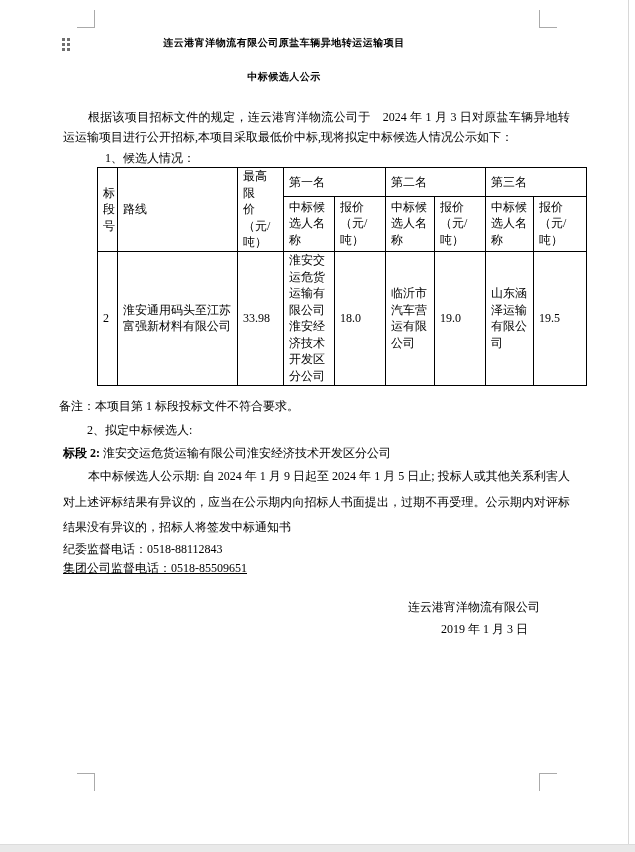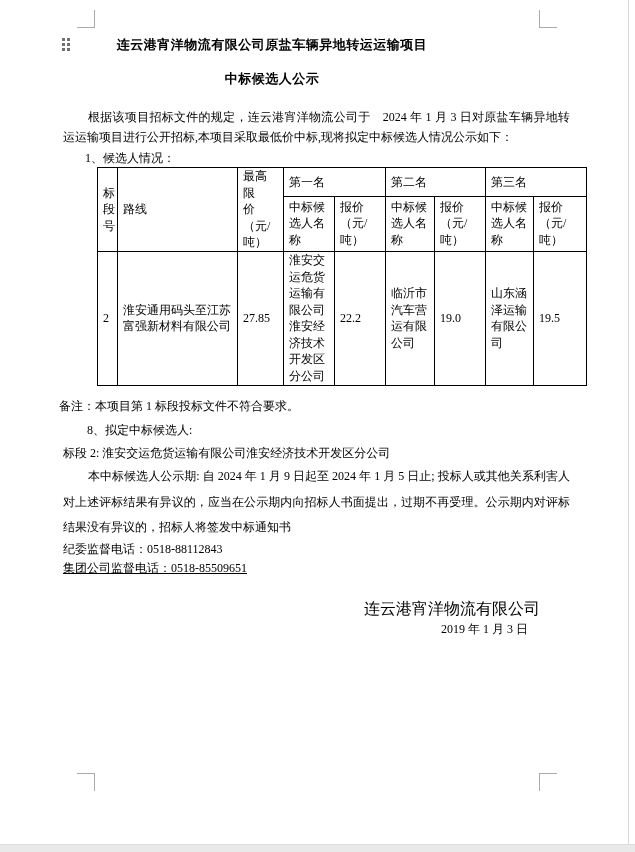--- a/index.html
+++ b/index.html
@@ -20,27 +20,27 @@
   .crop{position:absolute;width:18px;height:18px;box-sizing:border-box;}
   .crop.tl{left:77px;top:10px;border-right:1px solid #aaa;border-bottom:1px solid #aaa;}
   .crop.tr{left:539px;top:10px;border-left:1px solid #aaa;border-bottom:1px solid #aaa;}
   .crop.bl{left:77px;top:773px;border-right:1px solid #aaa;border-top:1px solid #aaa;}
   .crop.br{left:539px;top:773px;border-left:1px solid #aaa;border-top:1px solid #aaa;}
 
   
   .dots{position:absolute;left:62px;top:38px;display:grid;grid-template-columns:3px 3px;grid-auto-rows:3px;gap:2px;}
   .dots span{background:#6f6f6f;width:3px;height:3px;display:block;}
 
-  .title{position:absolute;left:0;width:544px;text-align:center;font-size:13px;font-weight:bold;letter-spacing:0.5px;}
+  .title{position:absolute;left:12px;width:544px;text-align:center;font-size:10px;font-weight:bold;letter-spacing:0.5px;}
   .title.l1{top:36px;}
   .title.l2{top:70px;}
 
   .bodytext{font-size:12px;line-height:20px;}
   .intro{position:absolute;left:63px;top:107px;width:507px;text-align:justify;text-indent:25px;}
-  .sec1{position:absolute;left:85px;top:148px;}
+  .sec1{position:absolute;left:105px;top:148px;}
 
   table.bid{
     position:absolute;left:97px;top:167px;width:489px;
     border-collapse:collapse;table-layout:fixed;
     font-size:12px;line-height:16.5px;
   }
   table.bid th, table.bid td{
     border:1px solid #000;
     font-weight:normal;
     text-align:left;
@@ -50,25 +50,25 @@
     word-break:break-all;
     overflow:hidden;
   }
   tr.hrow1{height:27px;}
   tr.hrow2{height:51px;}
   tr.brow{height:134px;}
 
   .remark{position:absolute;left:59px;top:396px;}
   .sec2{position:absolute;left:87px;top:420px;}
   .winner{position:absolute;left:63px;top:443px;}
-  .winner .lbl{font-weight:normal;}
+  .winner .lbl{font-weight:bold;}
   .notice{position:absolute;left:63px;top:464px;width:507px;line-height:25.5px;text-align:justify;text-indent:25px;}
   .phone1{position:absolute;left:63px;top:539px;}
   .phone2{position:absolute;left:63px;top:558px;text-decoration:underline;}
-  .sig-name{position:absolute;top:599px;right:95px;font-size:16px;}
+  .sig-name{position:absolute;top:599px;right:95px;font-size:12px;}
   .sig-date{position:absolute;top:621px;right:107px;font-size:12px;}
 </style>
 </head>
 <body>
 
 <div class="page">
 
   <div class="page-right-edge"></div>
   <div class="scrollbar-strip"></div>
 
@@ -133,33 +133,33 @@
         <th>中标候
 选人名
 称</th>
         <th>报价
 （元/
 吨）</th>
       </tr>
       <tr class="brow">
         <td>2</td>
         <td>淮安通用码头至江苏富强新材料有限公司</td>
-        <td>27.85</td>
+        <td>33.98</td>
         <td>淮安交运危货运输有限公司淮安经济技术开发区分公司</td>
-        <td>22.2</td>
+        <td>18.0</td>
         <td>临沂市汽车营运有限公司</td>
         <td>19.0</td>
         <td>山东涵泽运输有限公司</td>
         <td>19.5</td>
       </tr>
     </tbody>
   </table>
 
   <div class="remark bodytext">备注：本项目第 1 标段投标文件不符合要求。</div>
-  <div class="sec2 bodytext">8、拟定中标候选人:</div>
+  <div class="sec2 bodytext">2、拟定中标候选人:</div>
   <div class="winner bodytext">
     <span class="lbl">标段 2:</span>
     <span>淮安交运危货运输有限公司淮安经济技术开发区分公司</span>
   </div>
   <div class="notice bodytext">本中标候选人公示期: 自 2024 年 1 月 9 日起至 2024 年 1 月 5 日止; 投标人或其他关系利害人对上述评标结果有异议的，应当在公示期内向招标人书面提出，过期不再受理。公示期内对评标结果没有异议的，招标人将签发中标通知书</div>
   <div class="phone1 bodytext">纪委监督电话：0518-88112843</div>
   <div class="phone2 bodytext">集团公司监督电话：0518-85509651</div>
 
   <div class="sig-name">连云港宵洋物流有限公司</div>
   <div class="sig-date">2019 年 1 月 3 日</div>

